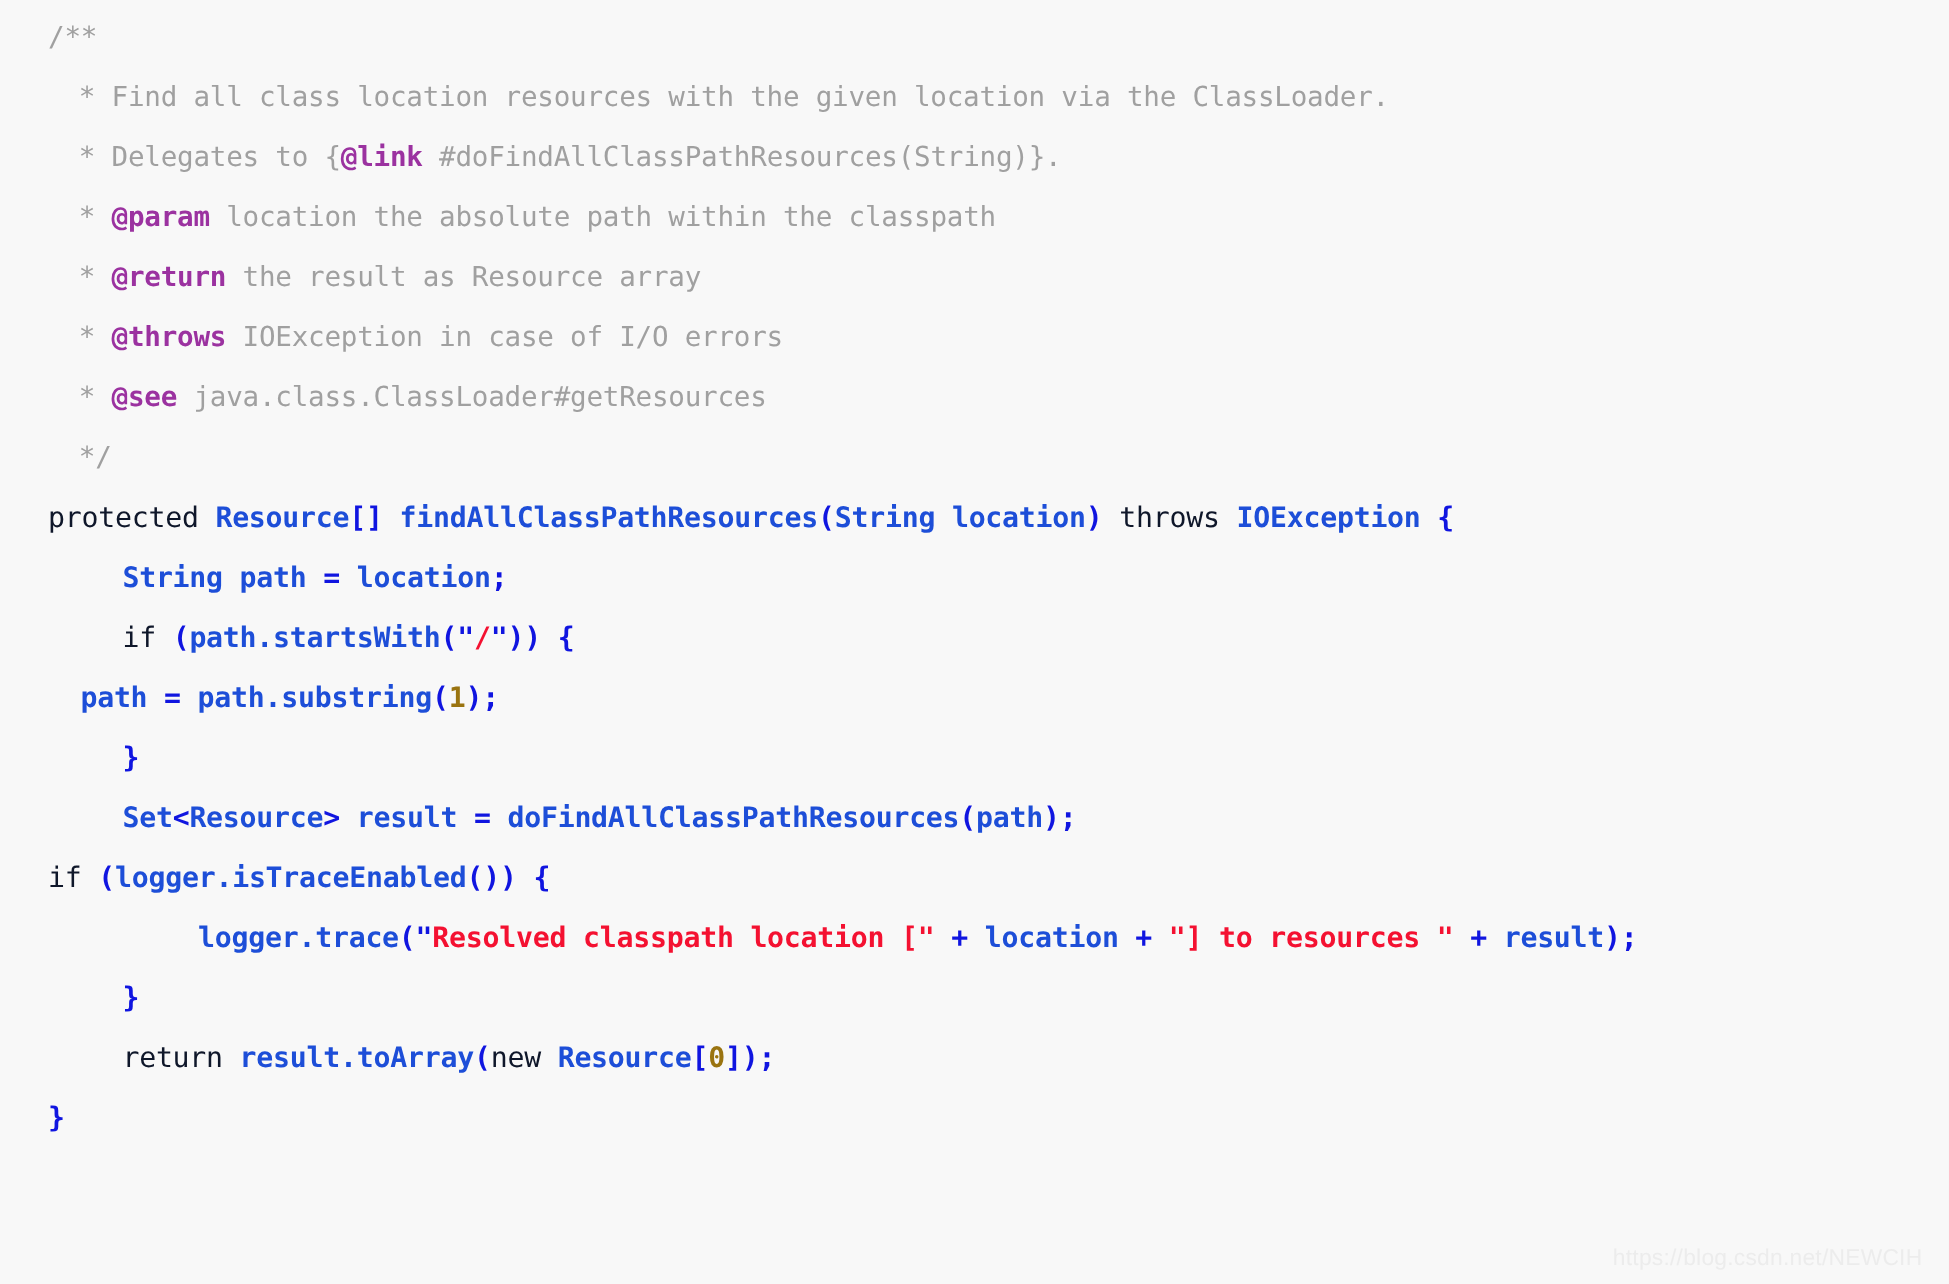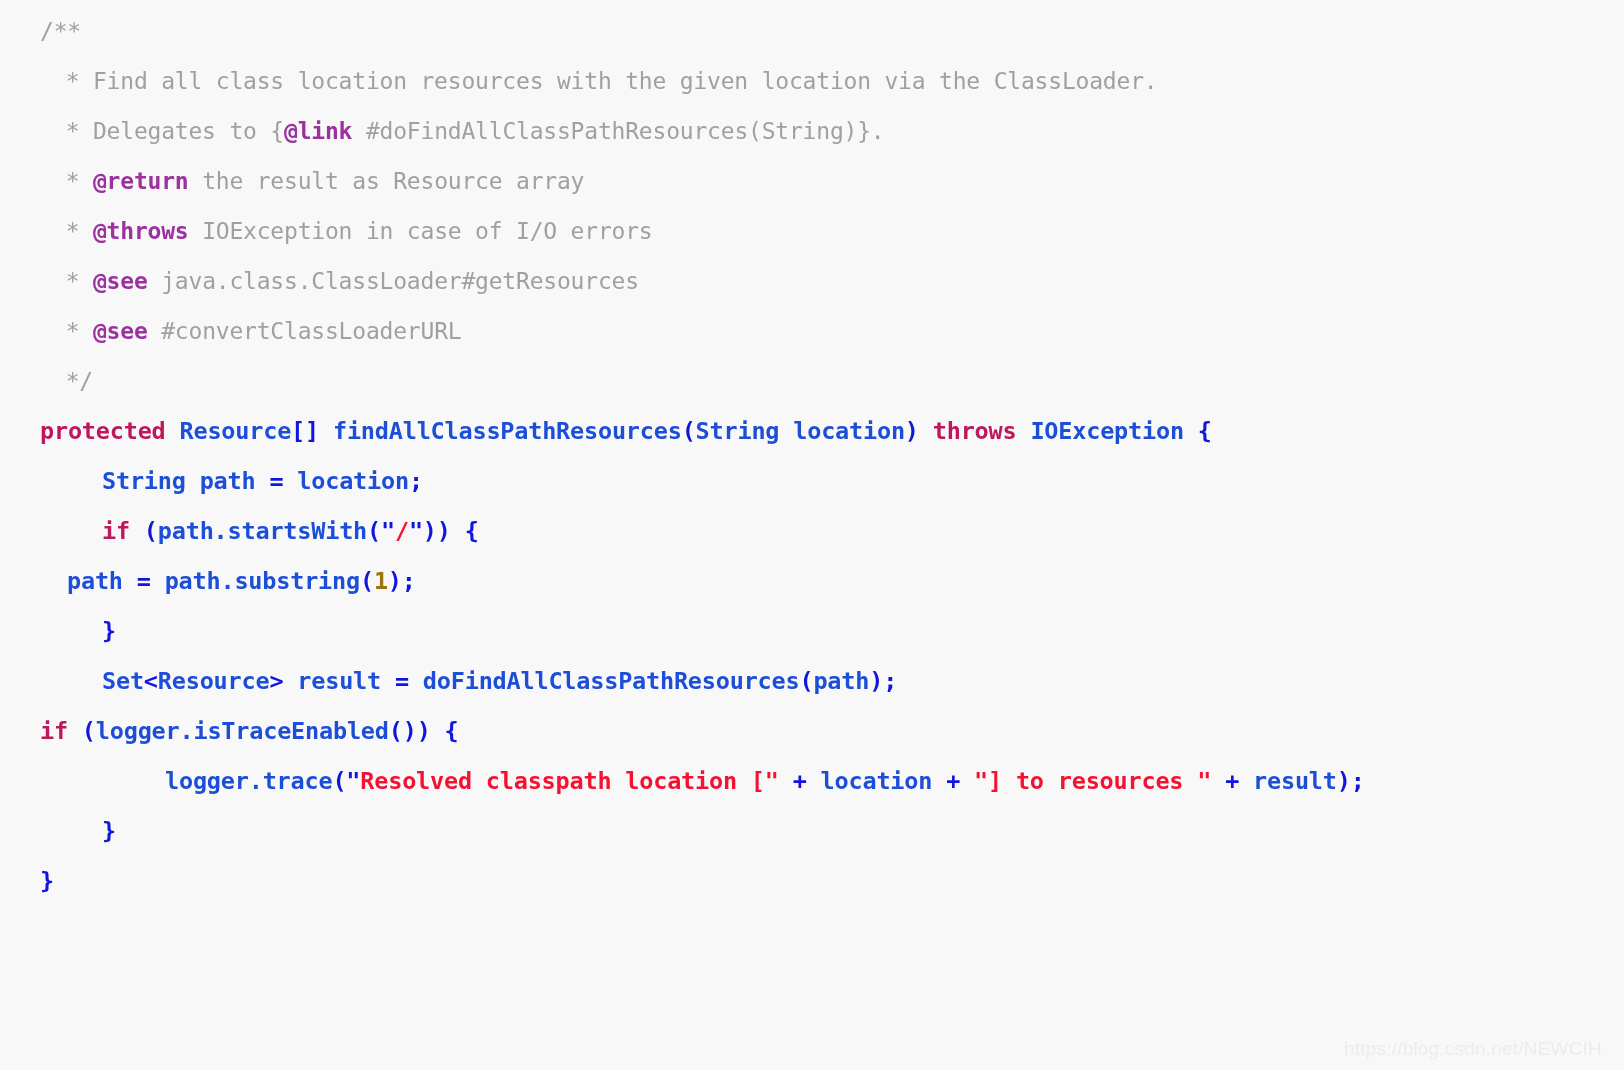--- a/index.html
+++ b/index.html
@@ -37,21 +37,21 @@
     color: #a0a0a0;
     font-weight: normal;
     font-size: 23px;
   }
   .line.code {
     color: #000000;
     font-weight: bold;
     font-size: 23.5px;
   }
   .tag      { color: #9b32a0; font-weight: bold; margin-top: 28px; }
-  .kw       { color: #be185d; font-weight: bold; }
+  .kw       { color: #0f172a; font-weight: normal; }
   .punct    { color: #1015e0; font-weight: bold; }
   .op       { color: #1015e0; font-weight: bold; }
   .str      { color: #f41131; font-weight: bold; }
   .quote    { color: #1015e0; font-weight: bold; }
   .strquote { color: #f41131; font-weight: bold; }
   .num      { color: #9a7410; font-weight: bold; }
   .plain    { color: #1d4ed8; font-weight: bold; }
 
   #watermark {
     position: absolute;
@@ -71,28 +71,28 @@
 <div id="page">
 
   <div id="code">
 
     <div class="line cmt"><span>/**</span></div>
 
     <div class="line cmt"><span style="padding-left:12px"> * Find all class location resources with the given location via the ClassLoader.</span></div>
 
     <div class="line cmt"><span style="padding-left:12px"> * Delegates to {</span><span class="tag">@link</span><span> #doFindAllClassPathResources(String)}.</span></div>
 
+    <div class="line cmt"><span style="padding-left:12px"> * </span><span class="tag">@param</span><span> location the absolute path within the classpath</span></div>
 
     <div class="line cmt"><span style="padding-left:12px"> * </span><span class="tag">@return</span><span> the result as Resource array</span></div>
 
     <div class="line cmt"><span style="padding-left:12px"> * </span><span class="tag">@throws</span><span> IOException in case of I/O errors</span></div>
 
     <div class="line cmt"><span style="padding-left:12px"> * </span><span class="tag">@see</span><span> java.class.ClassLoader#getResources</span></div>
 
-    <div class="line cmt"><span style="padding-left:12px"> * </span><span class="tag">@see</span><span> #convertClassLoaderURL</span></div>
 
     <div class="line cmt"><span style="padding-left:12px"> */</span></div>
 
     <div class="line code"><span class="kw">protected</span><span class="plain"> Resource</span><span class="punct">[]</span><span class="plain"> findAllClassPathResources</span><span class="punct">(</span><span class="plain">String location</span><span class="punct">)</span><span class="plain"> </span><span class="kw">throws</span><span class="plain"> IOException </span><span class="punct">{</span></div>
 
     <div class="line code" style="padding-left:102px"><span class="plain">String path </span><span class="op">=</span><span class="plain"> location</span><span class="punct">;</span></div>
 
     <div class="line code" style="padding-left:102px"><span class="kw">if</span><span class="plain"> </span><span class="punct">(</span><span class="plain">path.startsWith</span><span class="punct">(</span><span class="quote">"</span><span class="str">/</span><span class="quote">"</span><span class="punct">))</span><span class="plain"> </span><span class="punct">{</span></div>
 
     <div class="line code" style="padding-left:67px"><span class="plain">path </span><span class="op">=</span><span class="plain"> path.substring</span><span class="punct">(</span><span class="num">1</span><span class="punct">)</span><span class="punct">;</span></div>
@@ -100,20 +100,21 @@
     <div class="line code" style="padding-left:102px"><span class="punct">}</span></div>
 
     <div class="line code" style="padding-left:102px"><span class="plain">Set</span><span class="punct">&lt;</span><span class="plain">Resource</span><span class="punct">&gt;</span><span class="plain"> result </span><span class="op">=</span><span class="plain"> doFindAllClassPathResources</span><span class="punct">(</span><span class="plain">path</span><span class="punct">)</span><span class="punct">;</span></div>
 
     <div class="line code" style=""><span class="kw">if</span><span class="plain"> </span><span class="punct">(</span><span class="plain">logger.isTraceEnabled</span><span class="punct">())</span><span class="plain"> </span><span class="punct">{</span></div>
 
     <div class="line code" style="padding-left:165px"><span class="plain">logger.trace</span><span class="punct">(</span><span class="quote">"</span><span class="str">Resolved classpath location [</span><span class="strquote">"</span><span class="plain"> </span><span class="op">+</span><span class="plain"> location </span><span class="op">+</span><span class="plain"> </span><span class="strquote">"</span><span class="str">] to resources </span><span class="strquote">"</span><span class="plain"> </span><span class="op">+</span><span class="plain"> result</span><span class="punct">)</span><span class="punct">;</span></div>
 
     <div class="line code" style="padding-left:102px"><span class="punct">}</span></div>
 
+    <div class="line code" style="padding-left:102px"><span class="kw">return</span><span class="plain"> result.toArray</span><span class="punct">(</span><span class="kw">new</span><span class="plain"> Resource</span><span class="punct">[</span><span class="num">0</span><span class="punct">]</span><span class="punct">)</span><span class="punct">;</span></div>
 
     <div class="line code"><span class="punct">}</span></div>
 
   </div>
 
   <div id="watermark">https://blog.csdn.net/NEWCIH</div>
 
 </div>
 
 </body></html>

